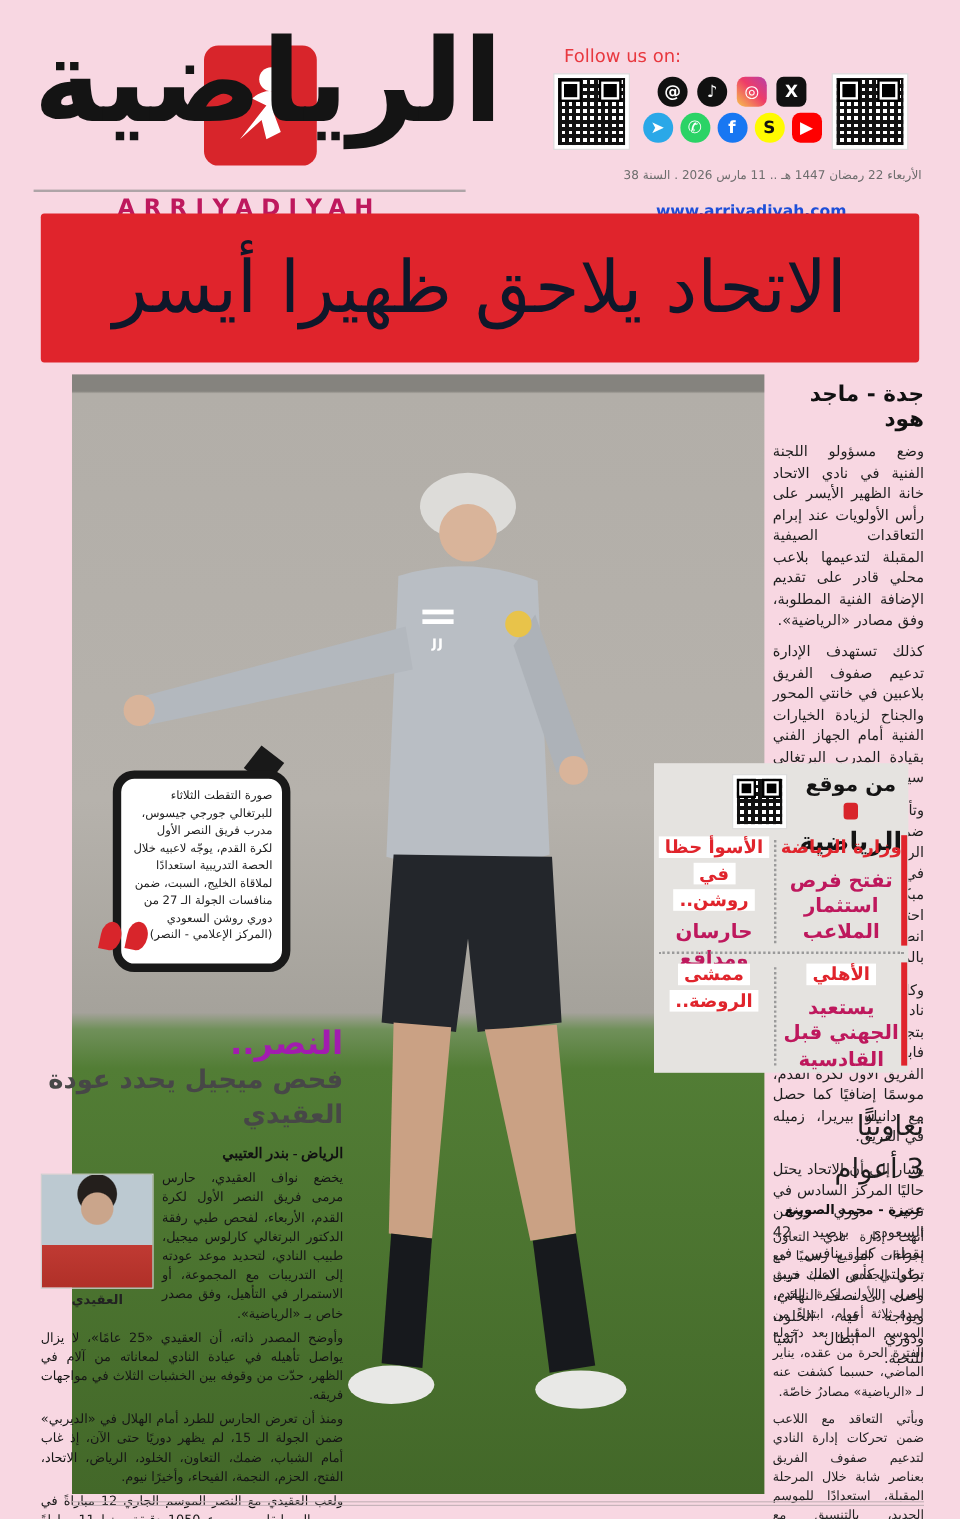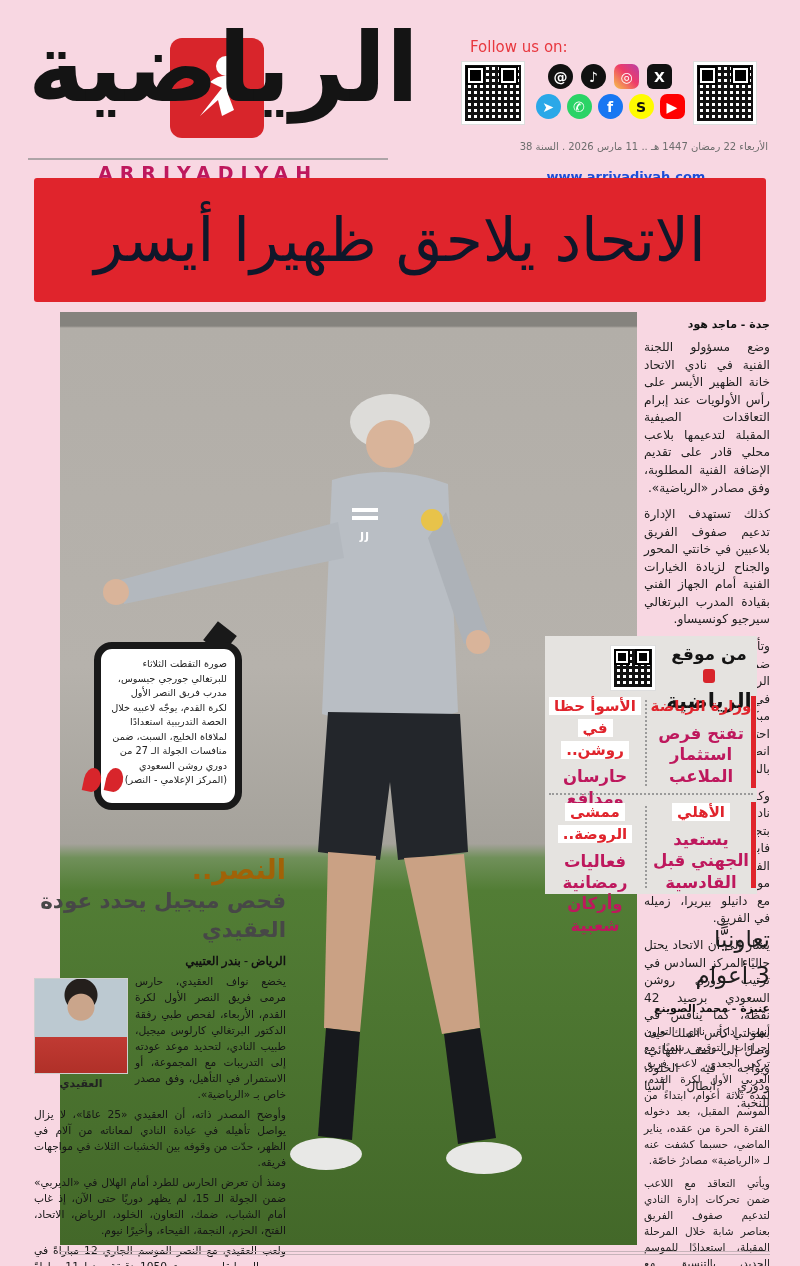--- a/index.html
+++ b/index.html
@@ -58,21 +58,21 @@
   
   .photo { left:60px; top:312px; width:577px; height:933px;
            background:linear-gradient(180deg,#85837e 0,#85837e 14px,#b2aea8 16px,
              #b6b2ac 38%,#a5a29b 57%,#70905a 58.5%,#527d35 62%,#436829 100%); }
   .photo svg { position:absolute; inset:0; }
   .jersey-jj { position:absolute; left:300px; top:218px; color:#fff; font-size:11px;
                font-weight:bold; letter-spacing:1px; }
 
   
   .col-main { left:644px; top:318px; width:126px; direction:rtl; text-align:right; }
-  .byline { font-size:11px; font-weight:800; color:#111; margin-bottom:8px; }
+  .byline { font-size:18px; font-weight:800; color:#111; margin-bottom:8px; }
   .col-main p { font-size:12.2px; line-height:1.44; color:#1f1f1f;
                 text-align:justify; margin-bottom:9px; }
 
   
   .panel { left:545px; top:636px; width:212px; height:258px; background:#e5e3e0; }
   .panel-qr { left:611px; top:646px; width:44px; height:44px; }
   .panel-qr::before { width:8px; height:8px; left:4px; top:4px; }
   .panel-qr::after { width:8px; height:8px; right:5px; top:4px; }
   .panel-brand { left:660px; top:645px; width:98px; direction:rtl; text-align:center; }
   .panel-brand .l1 { font-size:17px; font-weight:900; color:#141414; line-height:1.1; }
@@ -96,21 +96,21 @@
   .bubble-tail { left:208px; top:626px; width:24px; height:24px; background:#191919;
                  transform:rotate(38deg); }
   .bubble p { font-size:9.7px; line-height:1.5; color:#222; text-align:right; }
   .quote { left:84px; top:768px; width:46px; height:34px; }
   .quote i { position:absolute; width:17px; height:24px; background:#d8252b;
              border-radius:50% 50% 50% 0; transform:rotate(12deg); }
   .quote i:last-child { left:22px; }
 
   
   .nassr { left:34px; top:854px; width:252px; direction:rtl; text-align:right; }
-  .ns-title { font-size:27px; font-weight:900; color:#a16207; line-height:1.2; }
+  .ns-title { font-size:27px; font-weight:900; color:#a21caf; line-height:1.2; }
   .ns-sub { font-size:21.5px; font-weight:600; color:#474747; line-height:1.35; }
   .ns-byline { font-size:12px; font-weight:800; color:#111; margin-top:10px;font-family:Liberation Serif, serif; }
   .ns-body { margin-top:5px; font-size:10.7px; line-height:1.5; color:#161616;
              text-align:justify; }
   .thumb { float:left; width:94px; margin:4px 7px 2px 0; text-align:center; }
   .thumb-img { height:96px; border:1px solid #cfcfcf;
        background:
          radial-gradient(circle at 50% 30%, #caa58b 0 13px, transparent 14px),
          radial-gradient(circle at 50% 17%, #241f1c 0 16px, transparent 17px),
          linear-gradient(180deg,#bcc9d1 0 62%, #c03a33 62%, #b03028 100%); }
@@ -226,21 +226,20 @@
   <div class="abs teaser" style="left:649px; top:802px; width:104px;">
     <div class="kicker hl"><span>الأهلي</span></div>
     <div class="teaser-title">يستعيد الجهني قبل القادسية</div>
   </div>
   <div class="abs teaser" style="left:549px; top:696px; width:92px;">
     <div class="kicker hl"><span>الأسوأ حظا في روشن..</span></div>
     <div class="teaser-title">حارسان ومدافع</div>
   </div>
   <div class="abs teaser" style="left:549px; top:802px; width:92px;">
     <div class="kicker hl"><span>ممشى الروضة..</span></div>
-    <div class="teaser-title">فعاليات رمضانية وأركان شعبية</div>
   </div>
 
   <div class="abs vdot" style="left:645px; top:700px; height:86px;"></div>
   <div class="abs vdot" style="left:645px; top:806px; height:82px;"></div>
   <div class="abs hdot" style="left:549px; top:793px; width:204px;"></div>
   <div class="abs redbar" style="left:751px; top:696px; height:92px;"></div>
   <div class="abs redbar" style="left:751px; top:802px; height:86px;"></div>
 
   <div class="abs bubble-tail"></div>
   <div class="abs bubble">

